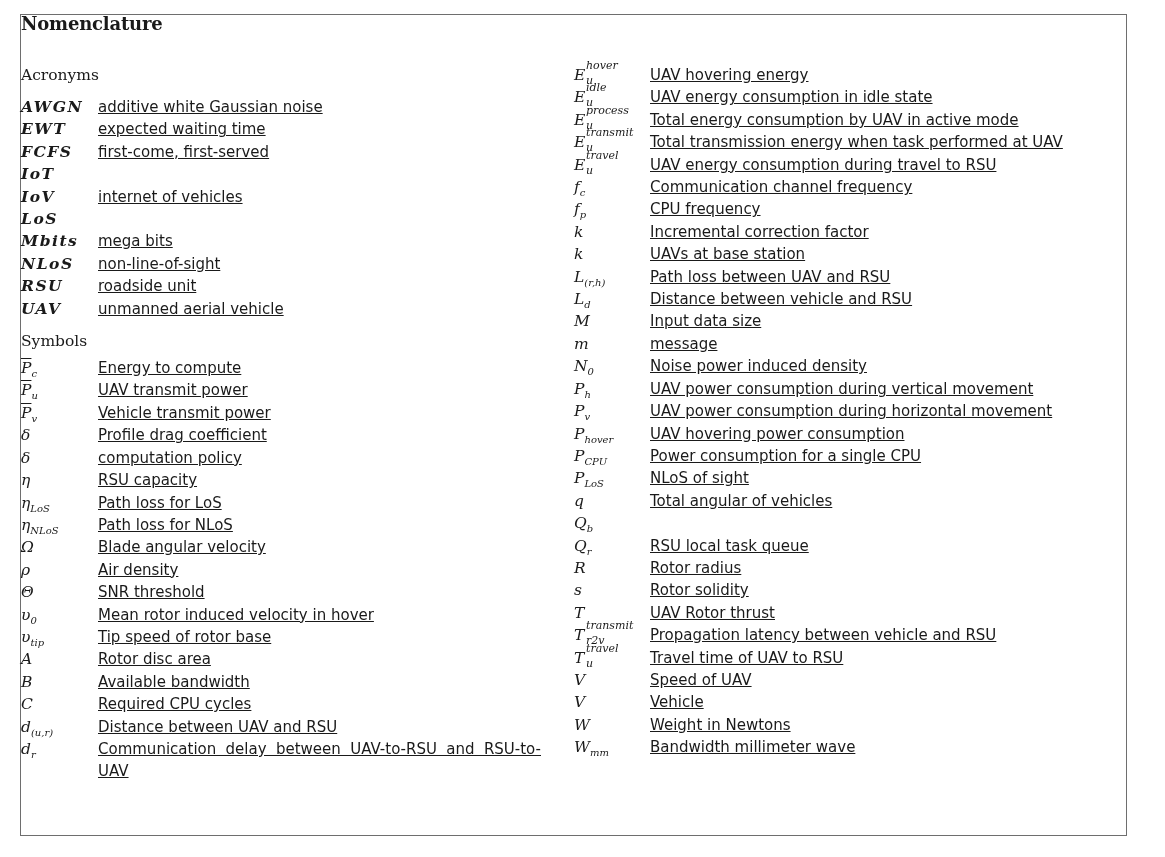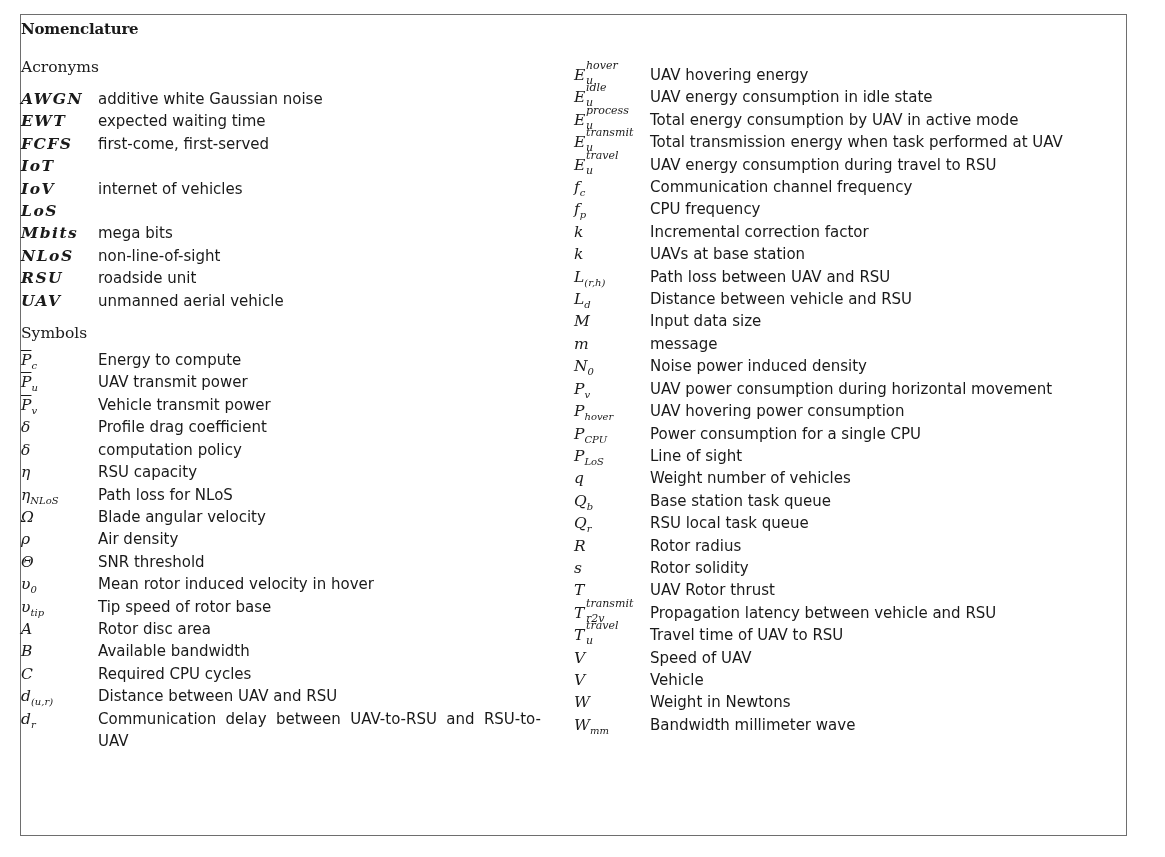--- a/index.html
+++ b/index.html
@@ -1,33 +1,33 @@
 <!DOCTYPE html>
 <html><head>
 <meta charset="utf-8">
 <style>
   html, body { margin: 0; padding: 0; background: #ffffff; }
   body { width: 1165px; height: 857px; position: relative; overflow: hidden;
          font-family: "DejaVu Serif", "Liberation Serif", serif; color: #1a1a1a; }
   .box { position: absolute; left: 20px; top: 14px; width: 1107px; height: 822px;
          border: 1.5px solid #6e6e6e; box-sizing: border-box; }
-  .title { position: absolute; left: 21px; top: 20px; font-weight: bold; font-size: 15px;
+  .title { position: absolute; left: 21px; top: 13px; font-weight: bold; font-size: 18px;
            letter-spacing: -0.2px; }
   .col { position: absolute; font-size: 15.5px; }
-  .col-left { left: 21px; top: 56px; width: 520px; }
+  .col-left { left: 21px; top: 64px; width: 520px; }
   .col-right { left: 574px; top: 64px; width: 515px; }
   .section-head { font-size: 15.5px; height: 22px; line-height: 22px; }
   .section-head.first { margin-bottom: 10px; }
   .section-head.second { margin-top: 10px; margin-bottom: 5px; }
   .row { display: flex; line-height: 22.4px; min-height: 22.4px; }
   .sym { width: 77px; flex: 0 0 77px; font-style: italic; white-space: nowrap;
          font-family: "DejaVu Serif", "Liberation Serif", serif; }
   .col-right .sym { width: 76px; flex: 0 0 76px; }
   .desc { flex: 1; text-align: justify; text-align-last: left; font-family: "DejaVu Sans", "Liberation Sans", sans-serif;
-          font-size: 15px; }
+          font-size: 15px; text-decoration: underline; }
   .acr { letter-spacing: 1.5px; font-weight: bold; }
   sub, sup { font-size: 10px; line-height: 0; }
   .supsub { display: inline-block; position: relative; width: 60px; height: 22px; vertical-align: top; }
   .supsub .base { position: absolute; left: 0; top: 0; }
   .supsub .sp { position: absolute; left: 12px; top: -5px; font-size: 11px; line-height: 14px; }
   .supsub .sb { position: absolute; left: 12px; top: 10px; font-size: 11px; line-height: 14px; }
   .bar { text-decoration: overline; }
 </style>
 </head>
 <body>
@@ -97,20 +97,24 @@
       </div>
       <div class="row">
         <div class="sym"><span>δ</span></div>
         <div class="desc">computation policy</div>
       </div>
       <div class="row">
         <div class="sym"><span>η</span></div>
         <div class="desc">RSU capacity</div>
       </div>
       <div class="row">
+        <div class="sym"><span>η</span><sub>LoS</sub></div>
+        <div class="desc">Path loss for LoS</div>
+      </div>
+      <div class="row">
         <div class="sym"><span>η</span><sub>NLoS</sub></div>
         <div class="desc">Path loss for NLoS</div>
       </div>
       <div class="row">
         <div class="sym"><span>Ω</span></div>
         <div class="desc">Blade angular velocity</div>
       </div>
       <div class="row">
         <div class="sym"><span>ρ</span></div>
         <div class="desc">Air density</div>
@@ -202,42 +206,45 @@
       </div>
       <div class="row">
         <div class="sym"><span>m</span></div>
         <div class="desc">message</div>
       </div>
       <div class="row">
         <div class="sym"><span>N</span><sub>0</sub></div>
         <div class="desc">Noise power induced density</div>
       </div>
       <div class="row">
+        <div class="sym"><span>P</span><sub>h</sub></div>
+        <div class="desc">UAV power consumption during vertical movement</div>
+      </div>
+      <div class="row">
         <div class="sym"><span>P</span><sub>v</sub></div>
         <div class="desc">UAV power consumption during horizontal movement</div>
       </div>
       <div class="row">
         <div class="sym"><span>P</span><sub>hover</sub></div>
         <div class="desc">UAV hovering power consumption</div>
       </div>
       <div class="row">
         <div class="sym"><span>P</span><sub>CPU</sub></div>
         <div class="desc">Power consumption for a single CPU</div>
       </div>
       <div class="row">
         <div class="sym"><span>P</span><sub>LoS</sub></div>
-        <div class="desc">Line of sight</div>
+        <div class="desc">NLoS of sight</div>
       </div>
       <div class="row">
         <div class="sym"><span>q</span></div>
-        <div class="desc">Weight number of vehicles</div>
+        <div class="desc">Total angular of vehicles</div>
       </div>
       <div class="row">
         <div class="sym"><span>Q</span><sub>b</sub></div>
-        <div class="desc">Base station task queue</div>
       </div>
       <div class="row">
         <div class="sym"><span>Q</span><sub>r</sub></div>
         <div class="desc">RSU local task queue</div>
       </div>
       <div class="row">
         <div class="sym"><span>R</span></div>
         <div class="desc">Rotor radius</div>
       </div>
       <div class="row">

